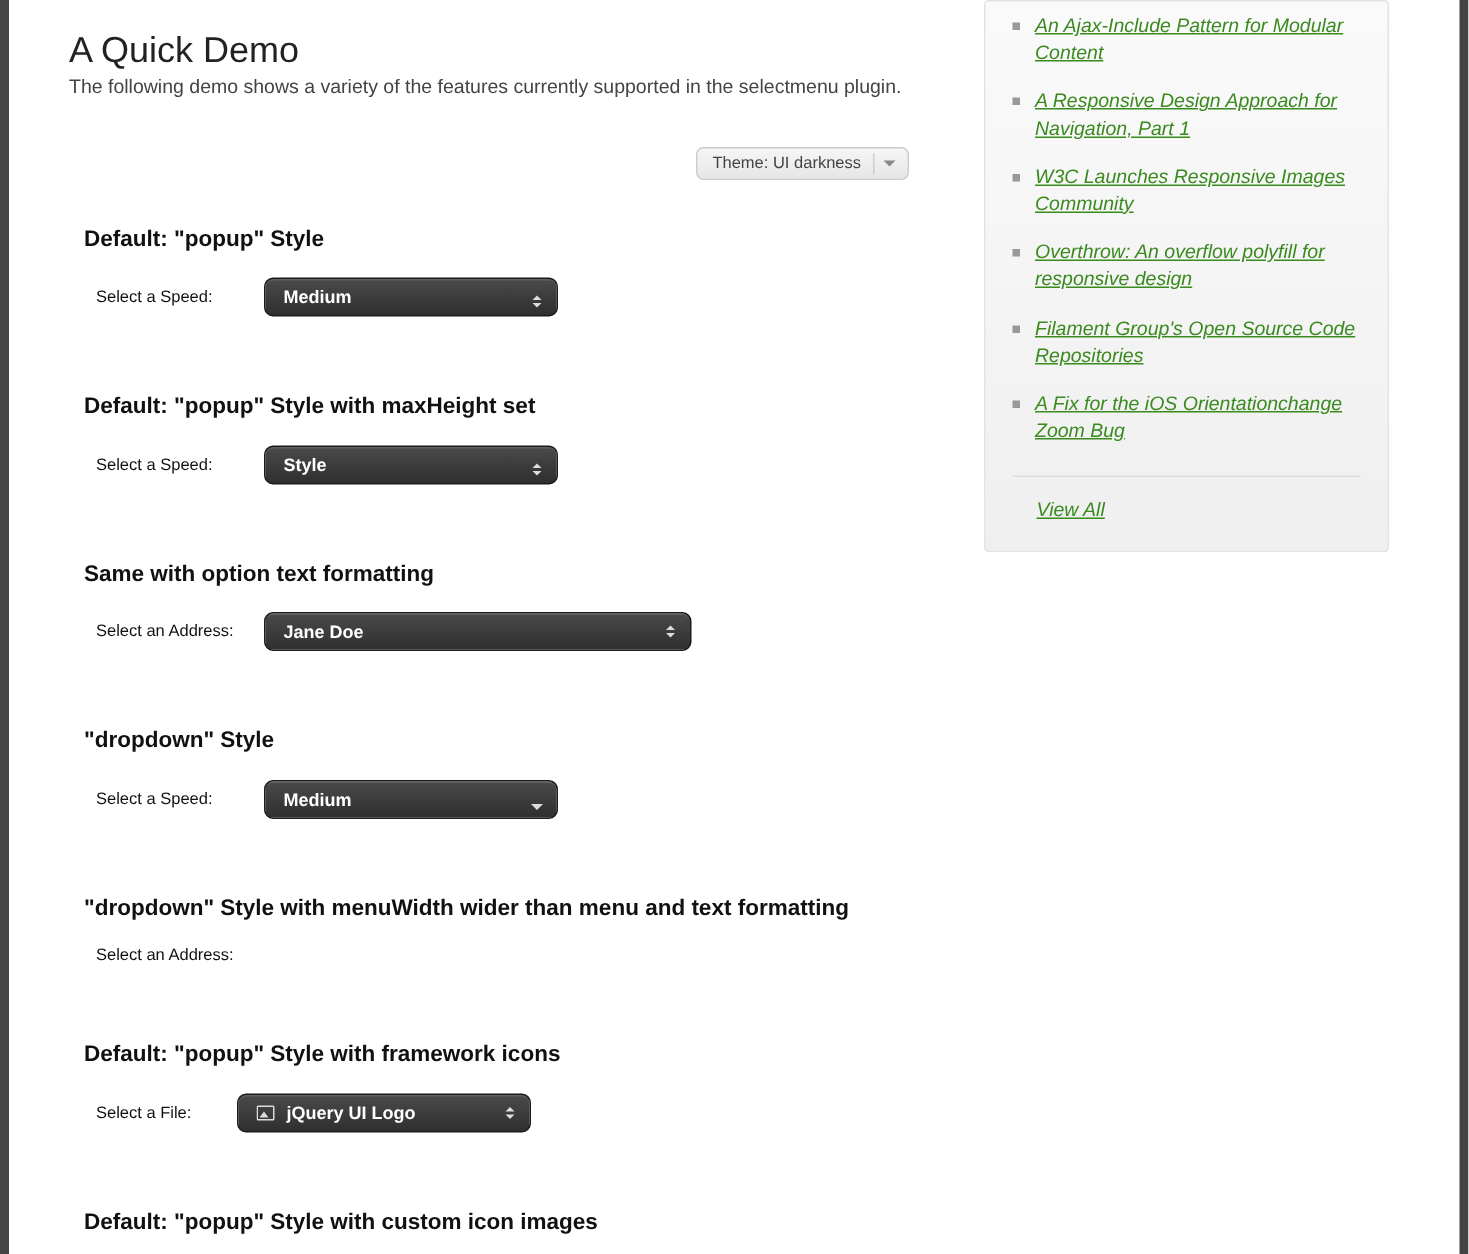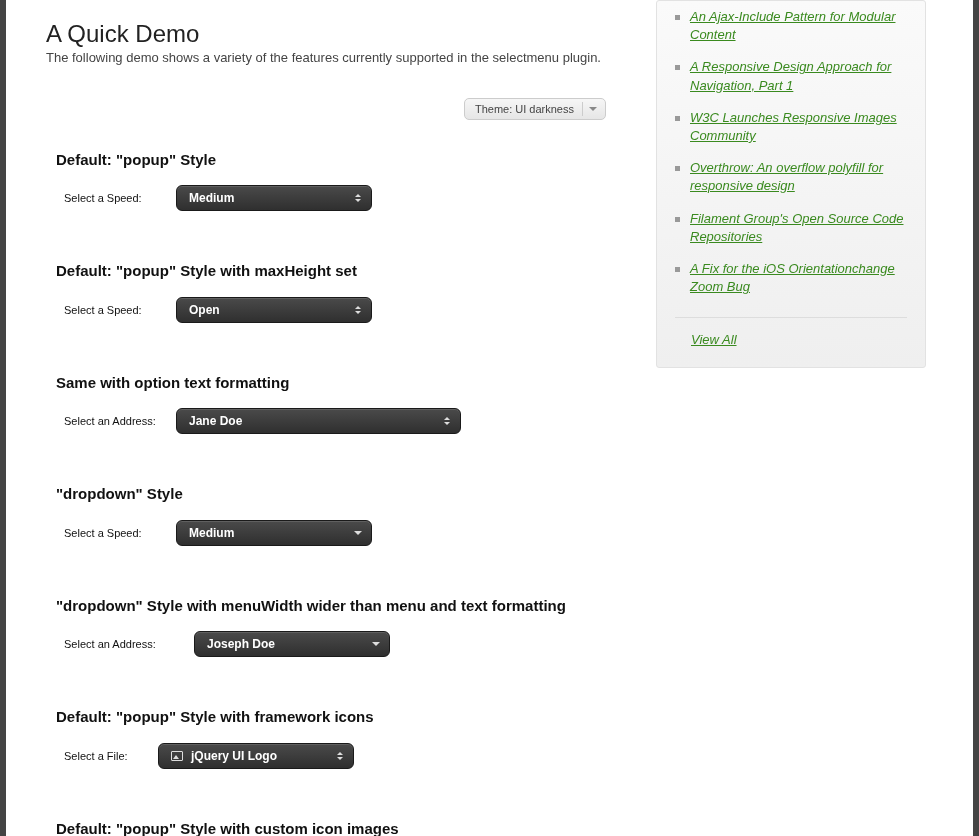--- a/index.html
+++ b/index.html
@@ -98,21 +98,21 @@
     border: 1px solid #1a1a1a;
     border-radius: 6px;
     padding: 5px 8px 5px 12px;
     color: #fff;
     font-size: 12px;
     font-weight: bold;
     cursor: pointer;
     min-width: 196px;
     box-shadow: inset 0 1px 0 rgba(255,255,255,0.12);
   }
-  .selectmenu.w-200 { width: 192px; }
+  .selectmenu.w-200 { width: 192px; align-items: flex-end; }
   .selectmenu.w-315 { width: 285px; }
   .selectmenu.w-190 { width: 196px; }
   .selectmenu .sm-text {
     overflow: hidden; text-overflow: ellipsis; white-space: nowrap;
     display: inline-flex; align-items: center; gap: 8px;
   }
   .selectmenu .sm-icons {
     display: inline-flex; flex-direction: column; gap: 2px; align-items:center;
     width: 10px;
   }
@@ -201,21 +201,21 @@
             </span>
         </div>
       </div>
     </div>
 
     <div class="section">
       <div class="section-title">Default: "popup" Style with maxHeight set</div>
       <div class="field-row">
         <span class="field-label">Select a Speed:</span>
         <div class="selectmenu w-200">
-          <span class="sm-text">Open</span>
+          <span class="sm-text">Style</span>
           <span class="sm-icons updown">
               <span class="tri-up"></span>
               <span class="tri-dn"></span>
             </span>
         </div>
       </div>
     </div>
 
     <div class="section">
       <div class="section-title">Same with option text formatting</div>
@@ -241,26 +241,20 @@
               <span class="tri-dn"></span>
             </span>
         </div>
       </div>
     </div>
 
     <div class="section">
       <div class="section-title">"dropdown" Style with menuWidth wider than menu and text formatting</div>
       <div class="field-row">
         <span class="field-label" style="min-width:118px">Select an Address:</span>
-        <div class="selectmenu w-200">
-          <span class="sm-text">Joseph Doe</span>
-          <span class="sm-icons down">
-              <span class="tri-dn"></span>
-            </span>
-        </div>
       </div>
     </div>
 
     <div class="section">
       <div class="section-title">Default: "popup" Style with framework icons</div>
       <div class="field-row">
         <span class="field-label" style="min-width:82px">Select a File:</span>
         <div class="selectmenu w-190">
           <span class="sm-text">
             <span class="pic-icon"></span>

